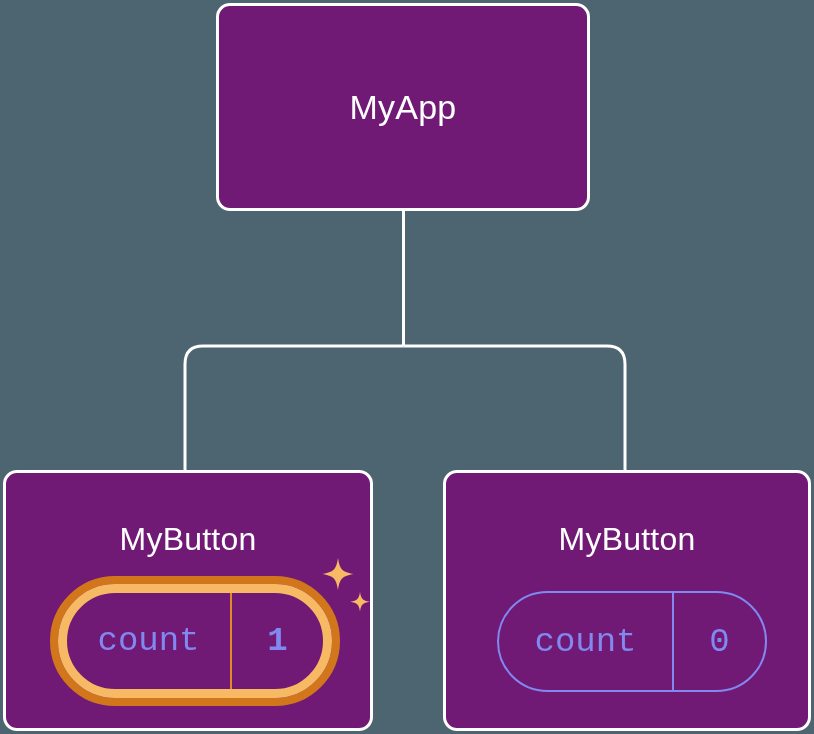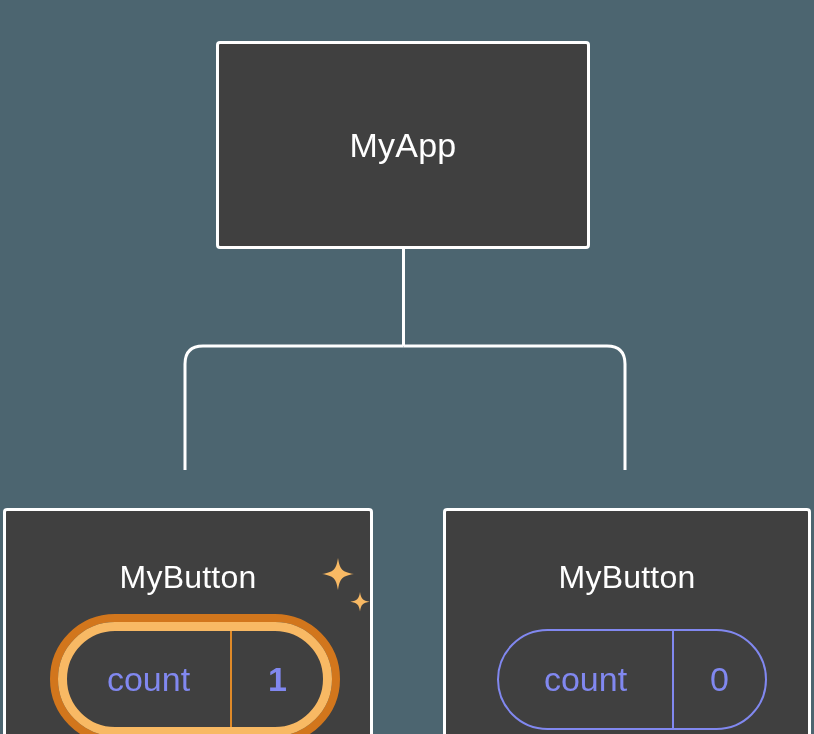--- a/index.html
+++ b/index.html
@@ -22,24 +22,23 @@
     position: absolute;
     left: 0;
     top: 0;
     width: 814px;
     height: 734px;
   }
 
   .node {
     position: absolute;
     box-sizing: border-box;
-    background: #404040;
+    background: #701a75;
     border: 3px solid #ffffff;
-    border-radius: 4px;
-    margin-top: 38px;
+    border-radius: 14px;
   }
   #node-myapp {
     left: 216px;
     top: 3px;
     width: 374px;
     height: 208px;
   }
   #node-mybutton-left {
     left: 3px;
     top: 470px;
@@ -79,20 +78,21 @@
     box-sizing: border-box;
     display: flex;
     align-items: stretch;
   }
   .pill-key, .pill-val {
     display: flex;
     align-items: center;
     justify-content: center;
     color: #8188f0;
     white-space: nowrap;
+    font-family: Liberation Mono, monospace;
   }
 
   
   #pill-right {
     left: 51px;
     top: 118px;
     width: 270px;
     height: 101px;
     border: 2px solid #8188f0;
     border-radius: 51px;

